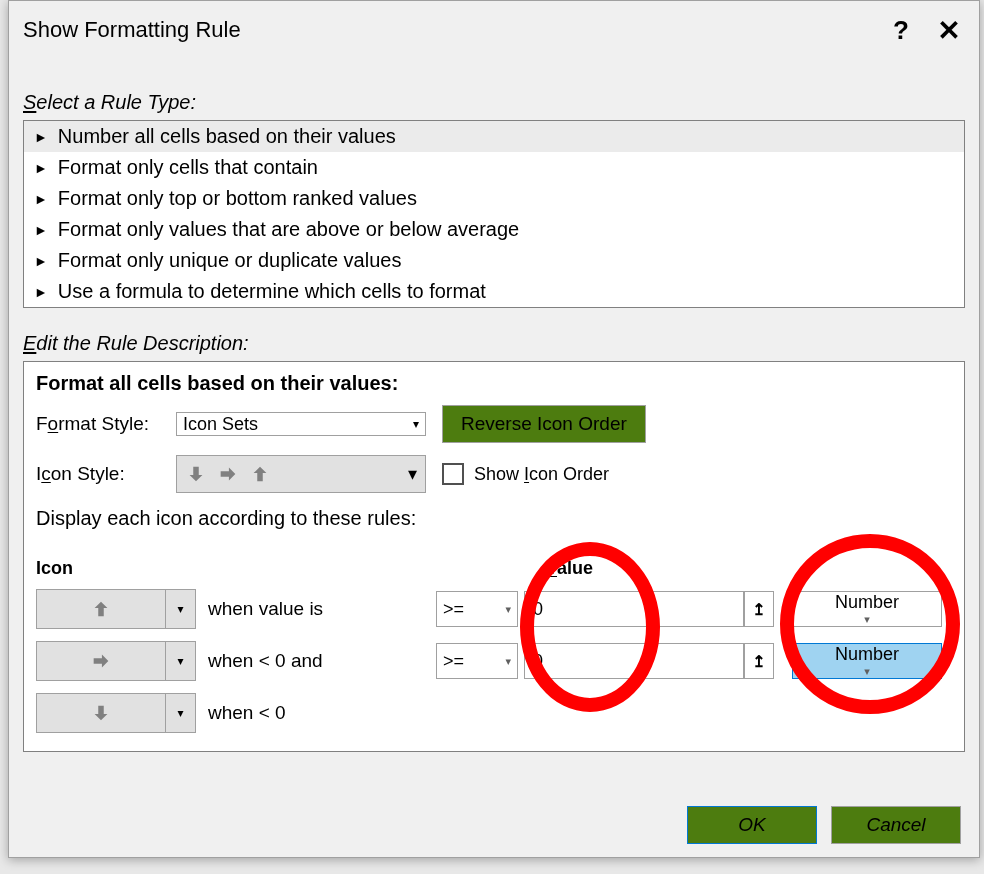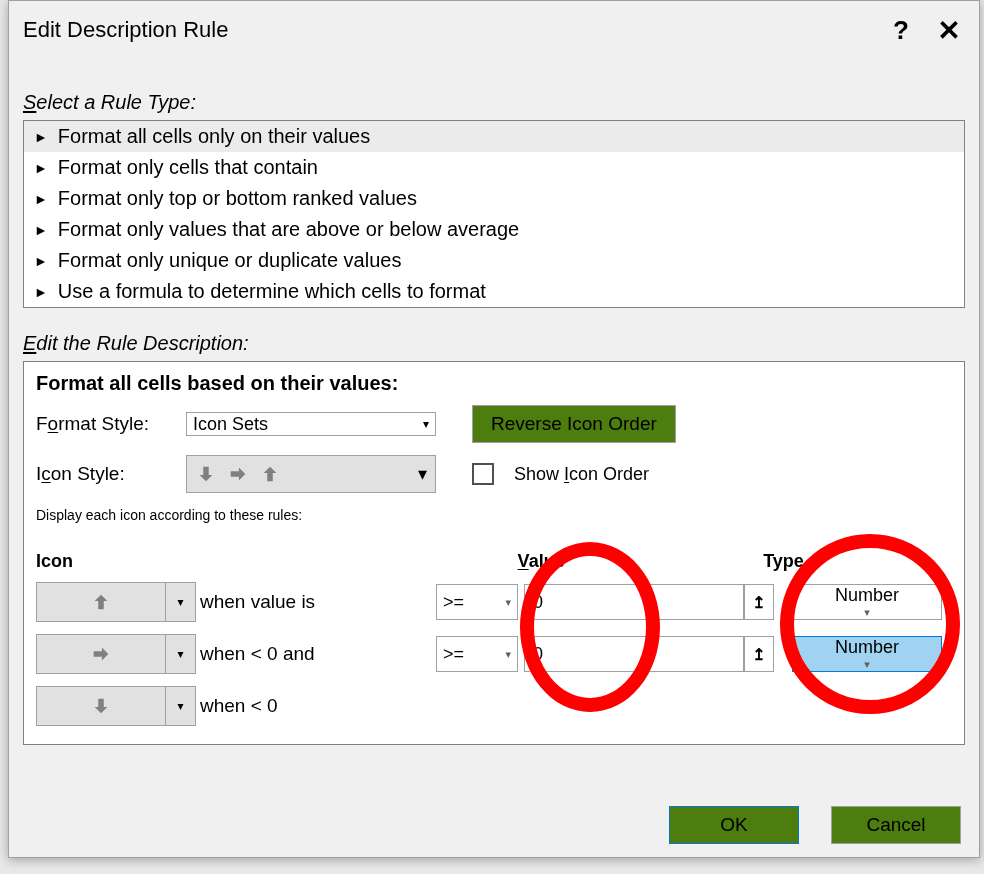--- a/index.html
+++ b/index.html
@@ -48,21 +48,21 @@
   .rule-item.selected { background: #ebebeb; }
   .rule-item .bullet { margin-right: 10px; font-size: 14px; }
   .desc-box {
     margin-top: 6px;
     border: 1px solid #808080;
     background: #fff;
     padding: 10px 12px 16px 12px;
     position: relative;
   }
   .desc-title { font-weight: bold; font-size: 20px; margin-bottom: 10px; }
-  .row { display:flex; align-items:center; margin-bottom: 12px; gap: 10px; }
+  .row { display:flex; align-items:center; margin-bottom: 12px; }
   .label { width: 140px; font-size: 19px; }
   .combo {
     display:flex; align-items:center; justify-content:space-between;
     background:#fff; border:1px solid #a0a0a0; height:24px; padding: 0 6px;
   }
   .combo .chev { font-size:12px; }
   .btn {
     background:#4d7c0f; border:1px solid #a0a0a0; height:38px;
     display:inline-flex; align-items:center; justify-content:center;
     padding: 0 18px; font-size:19px;
@@ -83,21 +83,21 @@
   .rules-header .col-icon { width:200px; font-weight:bold; }
   .rules-header .col-value { width:260px; font-weight:bold; }
   .rules-header .col-type { width:200px; font-weight:bold; }
   .icon-row { display:flex; align-items:center; margin-top:8px; height:44px; }
   .icon-picker {
     width:160px; height:40px; display:flex; align-items:center;
     background:#e1e1e1; border:1px solid #a0a0a0;
   }
   .icon-picker .ico { flex:1; display:flex; align-items:center; justify-content:center; }
   .icon-picker .dd { width:30px; display:flex; align-items:center; justify-content:center; border-left:1px solid #a0a0a0; height:100%; font-size:12px; }
-  .when-label { width:240px; font-size:19px; padding-left:4px; }
+  .when-label { width:240px; font-size:19px; padding-left:12px; }
   .op-combo {
     width:82px; height:36px; display:flex; align-items:center;
     border:1px solid #a0a0a0; background:#fff; padding:0 6px; justify-content:space-between;
   }
   .op-combo .chev { font-size:11px; color:#606060; }
   .val-input {
     width:220px; height:36px; border:1px solid #a0a0a0;
     padding:0 8px; display:flex; align-items:center; background:#fff; margin-left:6px;
   }
   .ref-btn {
@@ -108,48 +108,48 @@
     width:150px; height:36px; border:1px solid #a0a0a0; background:#fff;
     display:flex; align-items:center; justify-content:space-between; padding:0 8px;
     margin-left:18px;
     flex-direction:column;
   }
   .type-combo.selected { background:#9fd3f1; border:1px solid #0078d4; }
   .type-combo .chev { font-size:11px; color:#606060; }
   .footer {
     position:absolute; bottom:0; left:0; right:0; height:64px;
     display:flex; align-items:center; justify-content:flex-end;
-    padding: 0 18px; gap:32px;
+    padding: 0 18px; gap:14px;font-style:italic;
   }
   .circle-annot {
     position:absolute; border: 14px solid #ff0000; border-radius:50%;
     pointer-events:none;
   }
 </style>
 </head>
 <body>
 
 <div class="dialog">
 
   <div class="titlebar">
-    <div class="title">Edit Description Rule</div>
+    <div class="title">Show Formatting Rule</div>
     <div class="help">?</div>
     <div class="close">✕</div>
   </div>
 
   <div class="body">
 
     <div class="section-label">
       <span class="underline-first">S</span><span>elect a Rule Type:</span>
     </div>
 
     <div class="rule-list">
       <div class="rule-item selected">
         <span class="bullet">►</span>
-        <span>Format all cells only on their values</span>
+        <span>Number all cells based on their values</span>
       </div>
       <div class="rule-item">
         <span class="bullet">►</span>
         <span>Format only cells that contain</span>
       </div>
       <div class="rule-item">
         <span class="bullet">►</span>
         <span>Format only top or bottom ranked values</span>
       </div>
       <div class="rule-item">
@@ -203,29 +203,28 @@
           </div>
           <span class="chev">▾</span>
         </div>
         <div style="width:16px"></div>
         <div class="checkbox"></div>
         <div>
           <span>Show </span><span class="underline-first">I</span><span>con Order</span>
         </div>
       </div>
 
-      <div style="margin-top:14px; font-size:14px">Display each icon according to these rules:</div>
+      <div style="margin-top:14px; font-size:20px">Display each icon according to these rules:</div>
 
       <div class="rules-header">
         <div class="col-icon">Icon</div>
         <div style="width:310px"></div>
         <div class="col-value">
           <span class="underline-first">V</span><span>alue</span>
         </div>
-        <div class="col-type">Type</div>
       </div>
 
       <div class="icon-row">
         <div class="icon-picker">
           <div class="ico">
               <svg class="arrow-svg" viewBox="0 0 24 24">
                 <path fill="#808080" d="M12 4l7 7h-4v9H9v-9H5z"></path>
               </svg>
             </div>
           <div class="dd">▾</div>

